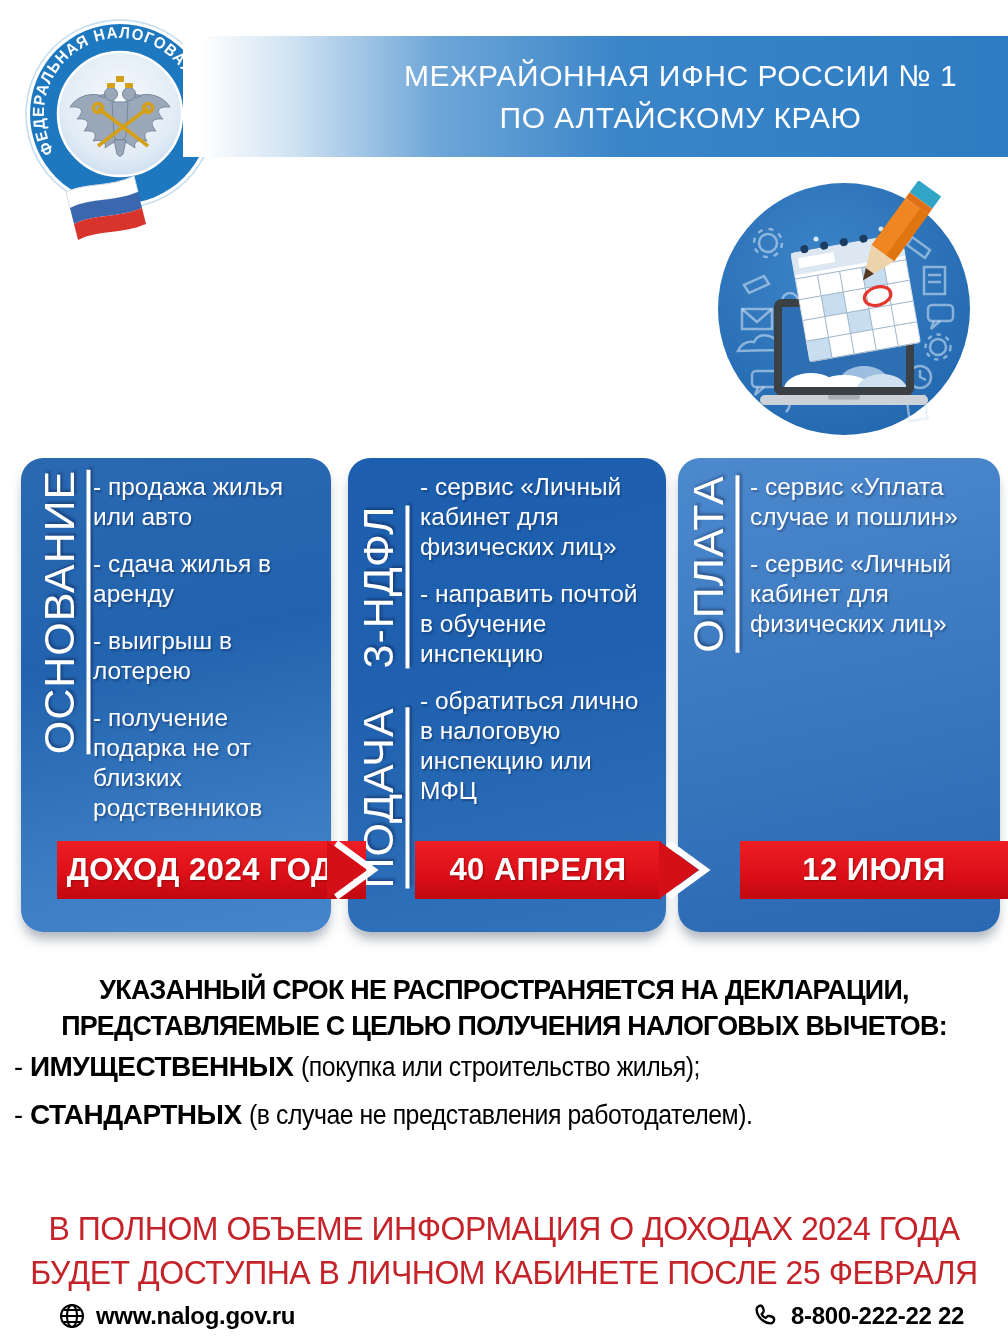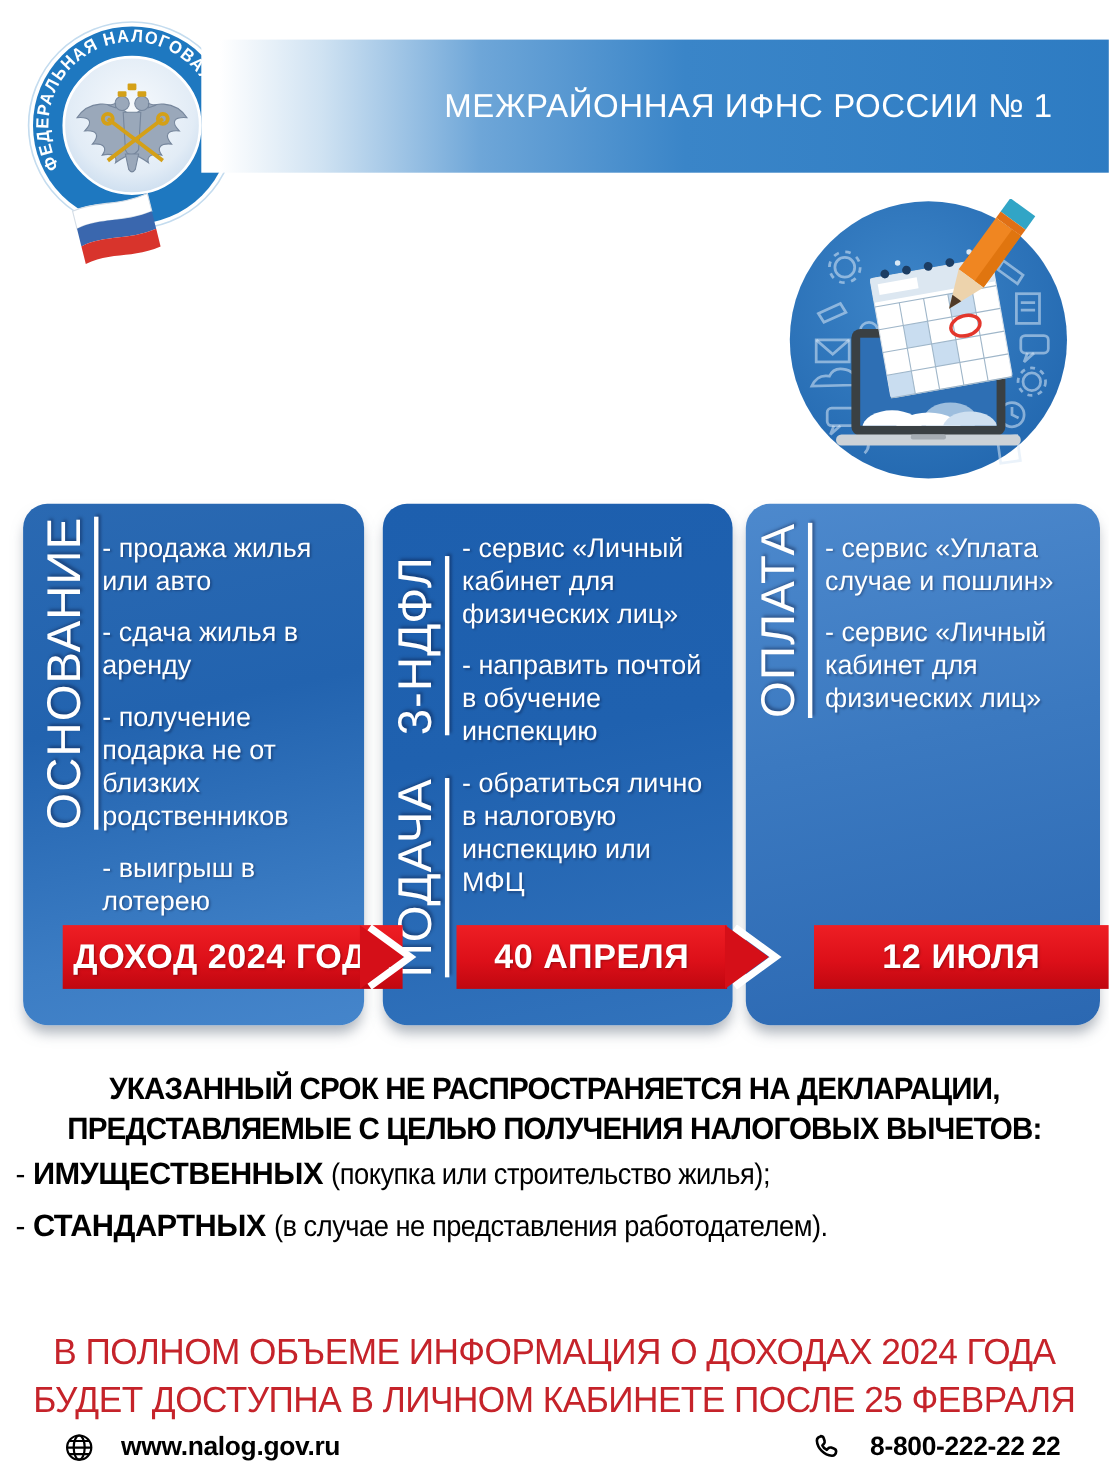--- a/index.html
+++ b/index.html
@@ -29,21 +29,21 @@
   .col2{left:348px;width:318px;background:linear-gradient(168deg,#1d5fae 0%,#1f61af 45%,#3273bc 100%);}
   .col3{left:678px;width:322px;background:linear-gradient(348deg,#2b68b2 0%,#3b79c0 55%,#4d89cd 100%);}
   .v-label{position:absolute;transform:translate(-50%,-50%) rotate(-90deg);
     white-space:nowrap;color:#fff;font-size:43px;letter-spacing:1px;
     text-shadow:2px 2px 3px rgba(0,0,30,.35);}
   .v-label .u{text-decoration:underline;text-decoration-thickness:3.5px;text-underline-offset:13px;}
   .col1 .v-label{left:38px;top:154px;}
   .col2 .v-label{left:30px;top:239px;}
   .col3 .v-label{left:30px;top:106px;}
   .col-items{position:absolute;left:72px;right:13px;top:14px;}
-  .col-items p{margin:12px 0 17px;color:#fff;font-size:24.5px;line-height:30px;
+  .col-items p{margin:0 0 17px;color:#fff;font-size:24.5px;line-height:30px;
     text-shadow:1.5px 1.5px 2px rgba(0,0,30,.3);}
 
   
   .red-banner{position:absolute;top:841px;height:58px;
     background:linear-gradient(180deg,#ee1e24 0%,#dd1019 55%,#c00710 100%);
     display:flex;align-items:center;justify-content:center;
     color:#fff;font-weight:700;font-size:31px;letter-spacing:.5px;
     text-shadow:1px 1px 2px rgba(60,0,0,.4);}
   .rb1{left:20px;width:309px;margin-left:37px;}
   .rb2{left:415px;width:246px;}
@@ -61,21 +61,21 @@
   .deductions b{font-size:28px;letter-spacing:-.5px;}
   .deductions .rest{display:inline-block;transform:scaleX(.92);transform-origin:left center;letter-spacing:-.5px;}
 
   .footnote{position:absolute;left:0;top:1207px;width:100%;text-align:center;
     color:#c5232a;font-size:33px;line-height:44px;font-weight:400;letter-spacing:-.5px;
     transform:scaleX(.97);}
 
   
   .footer{position:absolute;left:58px;right:44px;top:1295px;height:42px;
     display:flex;justify-content:space-between;align-items:center;}
-  .footer .blk{display:flex;align-items:center;gap:24px;color:#000;font-weight:700;font-size:24px;letter-spacing:-.3px;}
+  .footer .blk{display:flex;align-items:center;gap:10px;color:#000;font-weight:700;font-size:24px;letter-spacing:-.3px;}
 </style>
 </head>
 <body>
 
 <div class="page">
 
   <svg class="logo-svg" width="222" height="240" viewBox="0 0 222 240">
     <defs>
       <radialGradient id="lg" cx="50%" cy="40%" r="65%">
         <stop offset="0%" stop-color="#f7fafd"></stop>
@@ -115,20 +115,21 @@
 
     <g>
       <path d="M58,186 C80,176 100,182 126,170 L130,186 C104,197 84,191 62,202 Z" fill="#ffffff" stroke="#d4dde6" stroke-width="1"></path>
       <path d="M62,202 C84,191 104,197 130,186 L134,202 C108,213 88,207 66,218 Z" fill="#3a67ae"></path>
       <path d="M66,218 C88,207 108,213 134,202 L138,218 C112,229 92,223 70,234 Z" fill="#d8342c"></path>
     </g>
   </svg>
 
   <div class="top-banner">
     <div>МЕЖРАЙОННАЯ ИФНС РОССИИ № 1</div>
+    <div>ПО АЛТАЙСКОМУ КРАЮ</div>
   </div>
 
 
   <svg class="illu" width="256" height="256" viewBox="0 0 256 256">
     <defs>
       <radialGradient id="ig" cx="42%" cy="35%" r="75%">
         <stop offset="0%" stop-color="#3d85c8"></stop>
           <stop offset="100%" stop-color="#2166ae"></stop>
       </radialGradient>
       <clipPath id="screenClip">
@@ -217,22 +218,22 @@
       <polygon points="134,66 162,66 148,100" fill="#edd3ac"></polygon>
       <polygon points="143,88 153,88 148,100" fill="#503a28"></polygon>
     </g>
   </svg>
 
   <section class="col col1">
     <div class="v-label"><span class="u">ОСНОВАНИЕ</span></div>
     <div class="col-items">
         <p>- продажа жилья или авто</p>
         <p>- сдача жилья в аренду</p>
+        <p>- выигрыш в лотерею</p>
         <p>- получение подарка не от близких родственников</p>
-        <p>- выигрыш в лотерею</p>
       </div>
   </section>
   <section class="col col2">
     <div class="v-label"><span class="u">ПОДАЧА</span>&nbsp;&nbsp;&nbsp;<span class="u">3-НДФЛ</span></div>
     <div class="col-items">
         <p>- сервис «Личный кабинет для физических лиц»</p>
         <p>- направить почтой в обучение инспекцию</p>
         <p>- обратиться лично в налоговую инспекцию или МФЦ</p>
       </div>
   </section>

